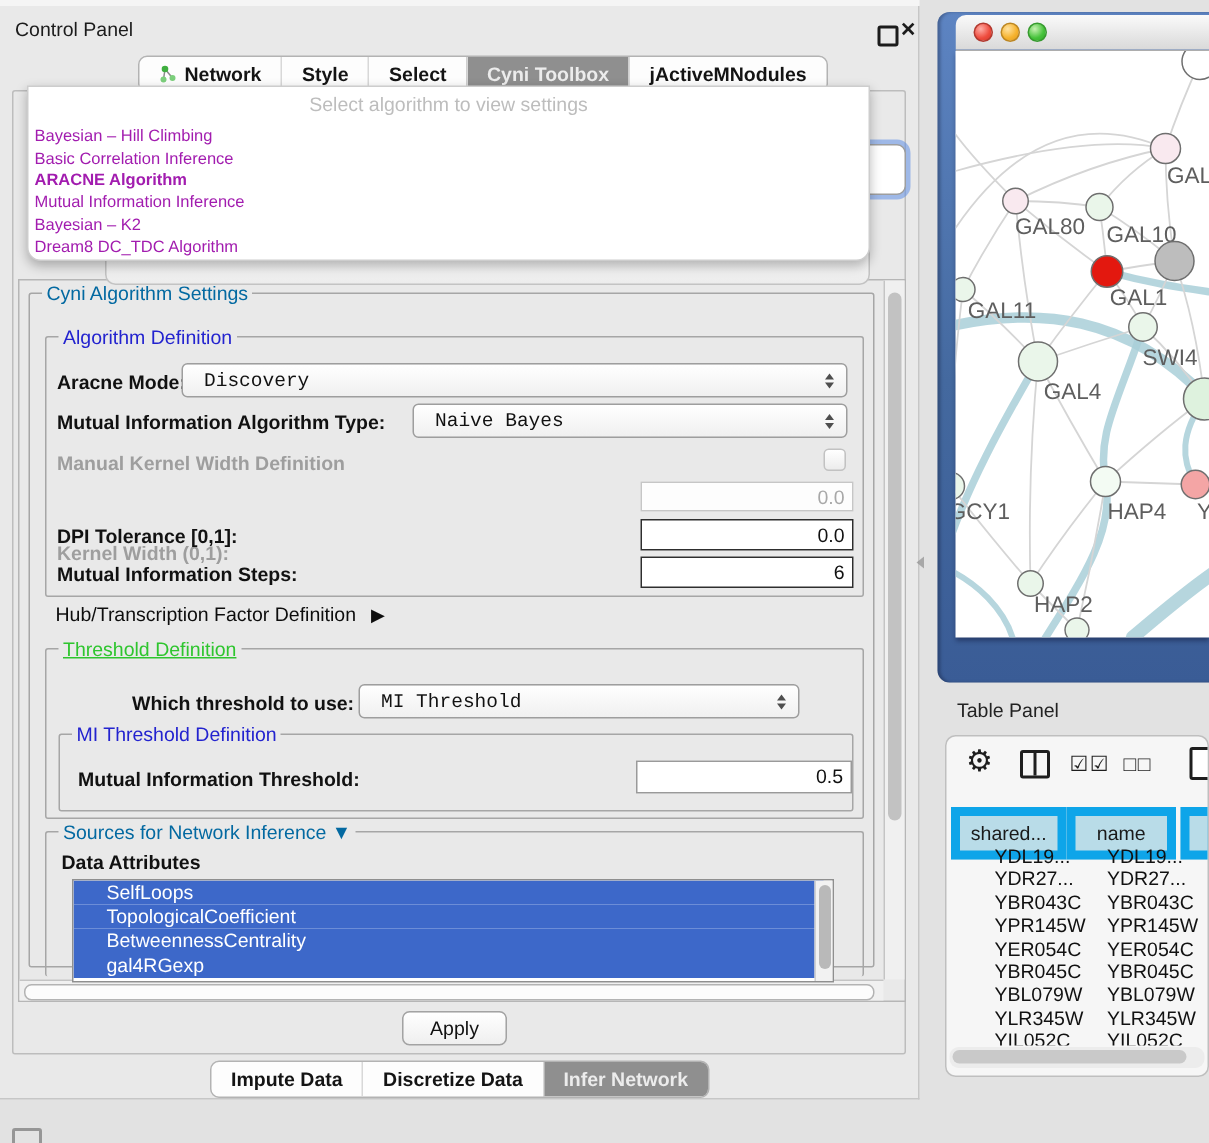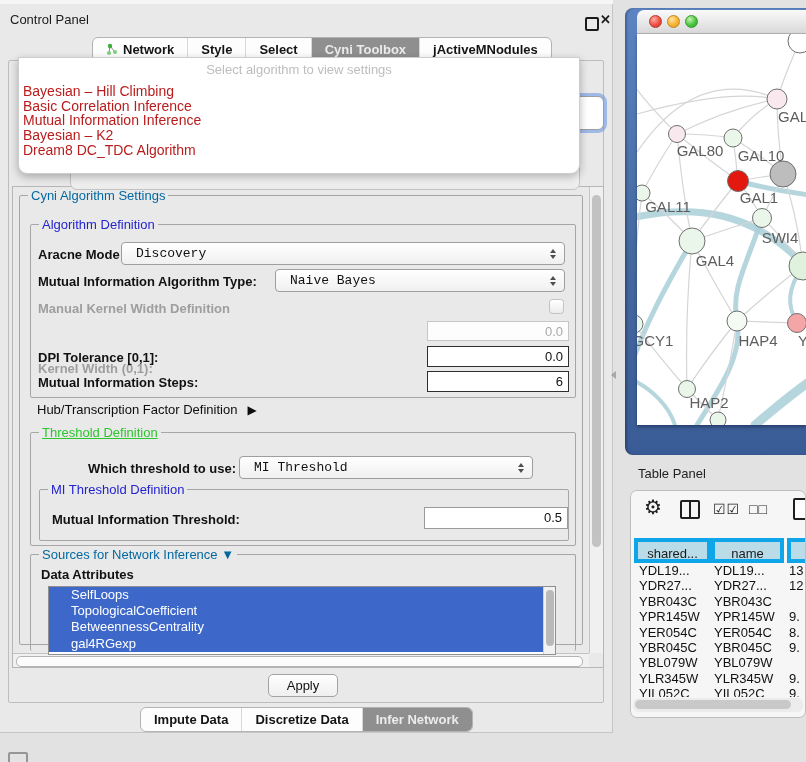--- a/index.html
+++ b/index.html
@@ -33,21 +33,21 @@
   .combo-fragment{position:absolute;left:574px;top:92px;width:28px;height:32px;border-radius:6px;background:#fff;border:1px solid #9e9e9e;box-shadow:0 0 0 3px rgba(96,144,230,.55);z-index:4;}
   .ghost-combo{position:absolute;left:70px;top:158px;width:508px;height:26px;border:1px solid #c3c3c3;border-radius:7px;background:linear-gradient(#fbfbfb,#ececec);z-index:2;}
   
   .popup{
     position:absolute;left:18px;top:53px;width:560px;height:115px;background:#fff;
     border:1px solid #cdcdcd;border-radius:0 0 9px 9px;
     box-shadow:0 3px 8px rgba(0,0,0,.28);z-index:30;
   }
   .pp-placeholder{position:absolute;top:4px;left:0;right:0;text-align:center;color:#bdbdbd;font-size:13px;}
   .pp-items{position:absolute;top:26px;left:2px;right:2px;}
-  .pp-item{line-height:14.7px;font-size:14px;color:#b91c1c;padding-left:2px;white-space:nowrap;}
+  .pp-item{line-height:14.7px;font-size:11px;color:#a21caf;padding-left:2px;white-space:nowrap;}
   .pp-item.hl{font-weight:bold;}
   
   .settings-viewport{position:absolute;left:12px;top:182px;width:592px;height:482px;border:1px solid #b6b6b6;background:#e9e9e9;box-sizing:border-box;}
   .vscroll{position:absolute;right:0;top:0;width:14px;bottom:14px;background:#f0f0f0;border-left:1px solid #c4c4c4;box-sizing:border-box;}
   .vscroll .thumb{position:absolute;left:2px;top:8px;width:9px;height:352px;background:#c2c2c2;border-radius:5px;}
   .hscroll{position:absolute;left:0;bottom:0;right:14px;height:14px;background:#f0f0f0;border-top:1px solid #c4c4c4;box-sizing:border-box;}
   .hscroll .thumb{position:absolute;left:3px;top:2px;right:6px;height:9px;background:#fcfcfc;border:1px solid #b3b3b3;border-radius:5px;}
   
   .grp{position:absolute;border:1px solid #a6a6a6;border-radius:2px;}
   .grp>.gl{position:absolute;top:-8px;left:8px;background:#e9e9e9;padding:0 3px;font-size:13px;line-height:15px;color:#0369a1;white-space:nowrap;}
@@ -101,22 +101,22 @@
     box-sizing:border-box;overflow:hidden;
   }
   .tb-icon{position:absolute;color:#1e1e1e;}
   .ic-gear{left:13px;top:4px;font-size:20px;}
   .ic-split{left:49px;top:9px;width:16px;height:15px;border:2px solid #1e1e1e;border-radius:2px;}
   .ic-split i{position:absolute;left:6.5px;top:0;bottom:0;width:2px;background:#1e1e1e;display:block;}
   .ic-checks{left:82px;top:10px;font-size:14px;letter-spacing:1px;}
   .ic-unchecks{left:118px;top:10px;font-size:14px;letter-spacing:1px;}
   .ic-partial{left:162px;top:7px;width:16px;height:18px;border:2px solid #1e1e1e;border-radius:2px;background:#fff;}
   .thead{position:absolute;left:0;top:47px;right:0;height:25px;}
-  .th{position:absolute;top:0;height:25px;background:#b9dce8;border:4px solid #0ea5e9;box-sizing:border-box;font-size:13px;color:#1a1a1a;text-align:center;line-height:24px;overflow:hidden;}
-  .tbody{position:absolute;left:0;top:72px;right:0;height:134px;overflow:hidden;}
+  .th{position:absolute;top:0;height:35px;background:#b9dce8;border:6px solid #0ea5e9;box-sizing:border-box;font-size:13px;color:#1a1a1a;text-align:center;line-height:24px;overflow:hidden;}
+  .tbody{position:absolute;left:0;top:72px;right:0;height:134px;overflow:hidden;padding-left:24px;}
   .trow{position:relative;height:15.4px;}
   .trow span{position:absolute;font-size:13px;color:#111;line-height:15.4px;white-space:nowrap;}
   .tc1{left:8px;}  .tc2{left:83px;}  .tc3{left:158px;}
   .tp-hscroll{position:absolute;left:2px;right:2px;top:207px;height:14px;background:#ececec;border-radius:6px;}
   .tp-hscroll .thumb{position:absolute;left:2px;top:2px;right:12px;height:9px;background:#c9c9c9;border-radius:5px;}
 </style>
 </head>
 <body>
 
 <div class="top-strip"></div>
@@ -154,20 +154,21 @@
   <div class="content-frame"></div>
 
   <div class="combo-fragment"></div>
   <div class="ghost-combo"></div>
 
   <div class="popup">
     <div class="pp-placeholder">Select algorithm to view settings</div>
     <div class="pp-items" id="popup-items">
         <div class="pp-item">Bayesian – Hill Climbing</div>
         <div class="pp-item">Basic Correlation Inference</div>
+        <div class="pp-item hl">ARACNE Algorithm</div>
         <div class="pp-item">Mutual Information Inference</div>
         <div class="pp-item">Bayesian – K2</div>
         <div class="pp-item">Dream8 DC_TDC Algorithm</div>
       </div>
   </div>
 
   <div class="settings-viewport">
     <div class="vscroll">
         <div class="thumb"></div>
       </div>

